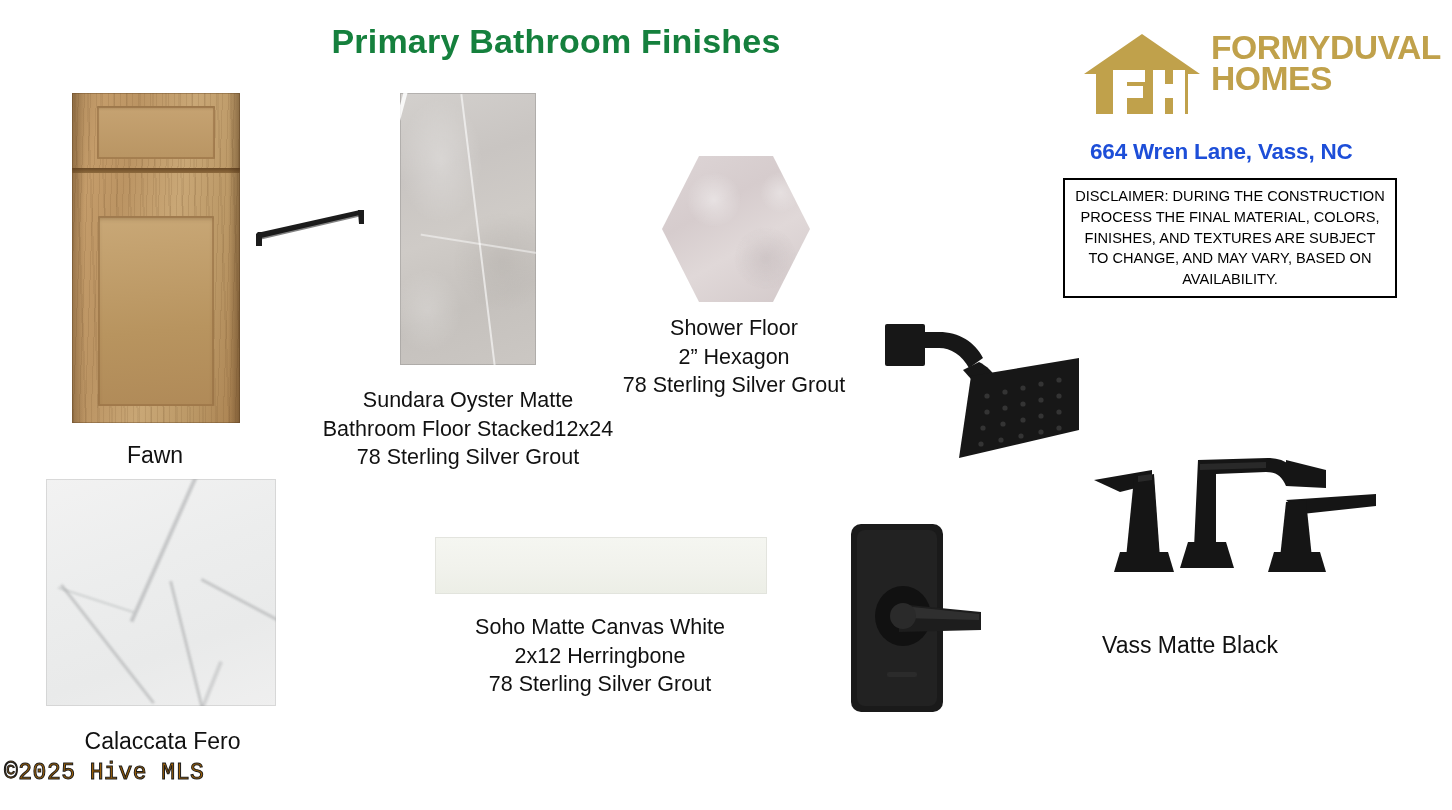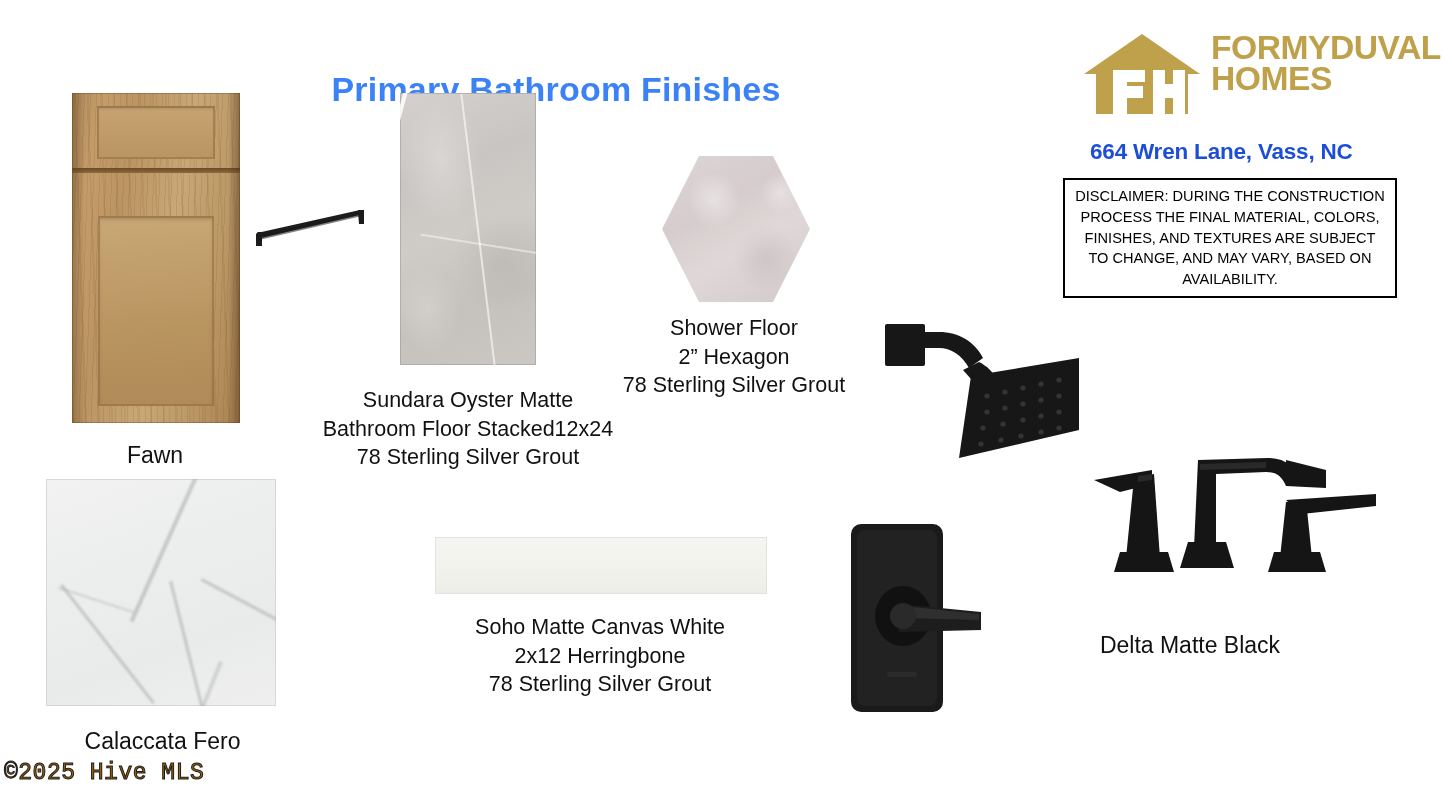--- a/index.html
+++ b/index.html
@@ -2,22 +2,22 @@
 <html><head>
 <meta charset="utf-8">
 <style>
   html,body{margin:0;padding:0;background:#fff;}
   body{width:1452px;height:810px;position:relative;overflow:hidden;
        font-family:"Liberation Sans","DejaVu Sans",sans-serif;color:#111;}
   .stage{position:absolute;inset:0;background:#ffffff;}
 
   
   .title{position:absolute;left:286px;top:22px;width:540px;text-align:center;
-         font-size:34px;font-weight:bold;color:#3b82f6;letter-spacing:.2px;
-         font-family:"Liberation Sans",sans-serif;margin-top:48px;}
+         font-size:34px;font-weight:bold;color:#15803d;letter-spacing:.2px;
+         font-family:"Liberation Sans",sans-serif;}
 
   
   .brand{position:absolute;left:1083px;top:28px;width:350px;height:88px;}
   .brand-mark{position:absolute;left:0;top:2px;width:118px;height:86px;}
   .brand-name{position:absolute;left:128px;top:4px;width:226px;
               font-weight:bold;color:#c0a14b;line-height:.94;
               font-size:33px;letter-spacing:-0.5px;
               transform:scaleX(1.02);transform-origin:left top;}
   .brand-name span{display:block;}
   .brand-addr{position:absolute;left:1090px;top:139px;width:345px;
@@ -254,16 +254,16 @@
         <path d="M196 52 L286 46 L286 58 L212 66 Z"></path>
         <path d="M196 54 L216 52 L222 110 L190 110 Z"></path>
         <path d="M184 104 L230 104 L236 124 L178 124 Z"></path>
       </g>
       <g fill="#3a3a3a" opacity=".55">
         <path d="M110 16 L176 14 L176 20 L110 22 Z"></path>
         <path d="M48 28 L62 26 L62 32 L48 34 Z"></path>
       </g>
     </svg>
   </div>
-  <div class="label lg" style="left:1070px;top:630px;width:240px;">Delta Matte Black</div>
+  <div class="label lg" style="left:1070px;top:630px;width:240px;">Vass Matte Black</div>
 
   <div class="watermark">©2025 Hive MLS</div>
 </div>
 
 </body></html>

